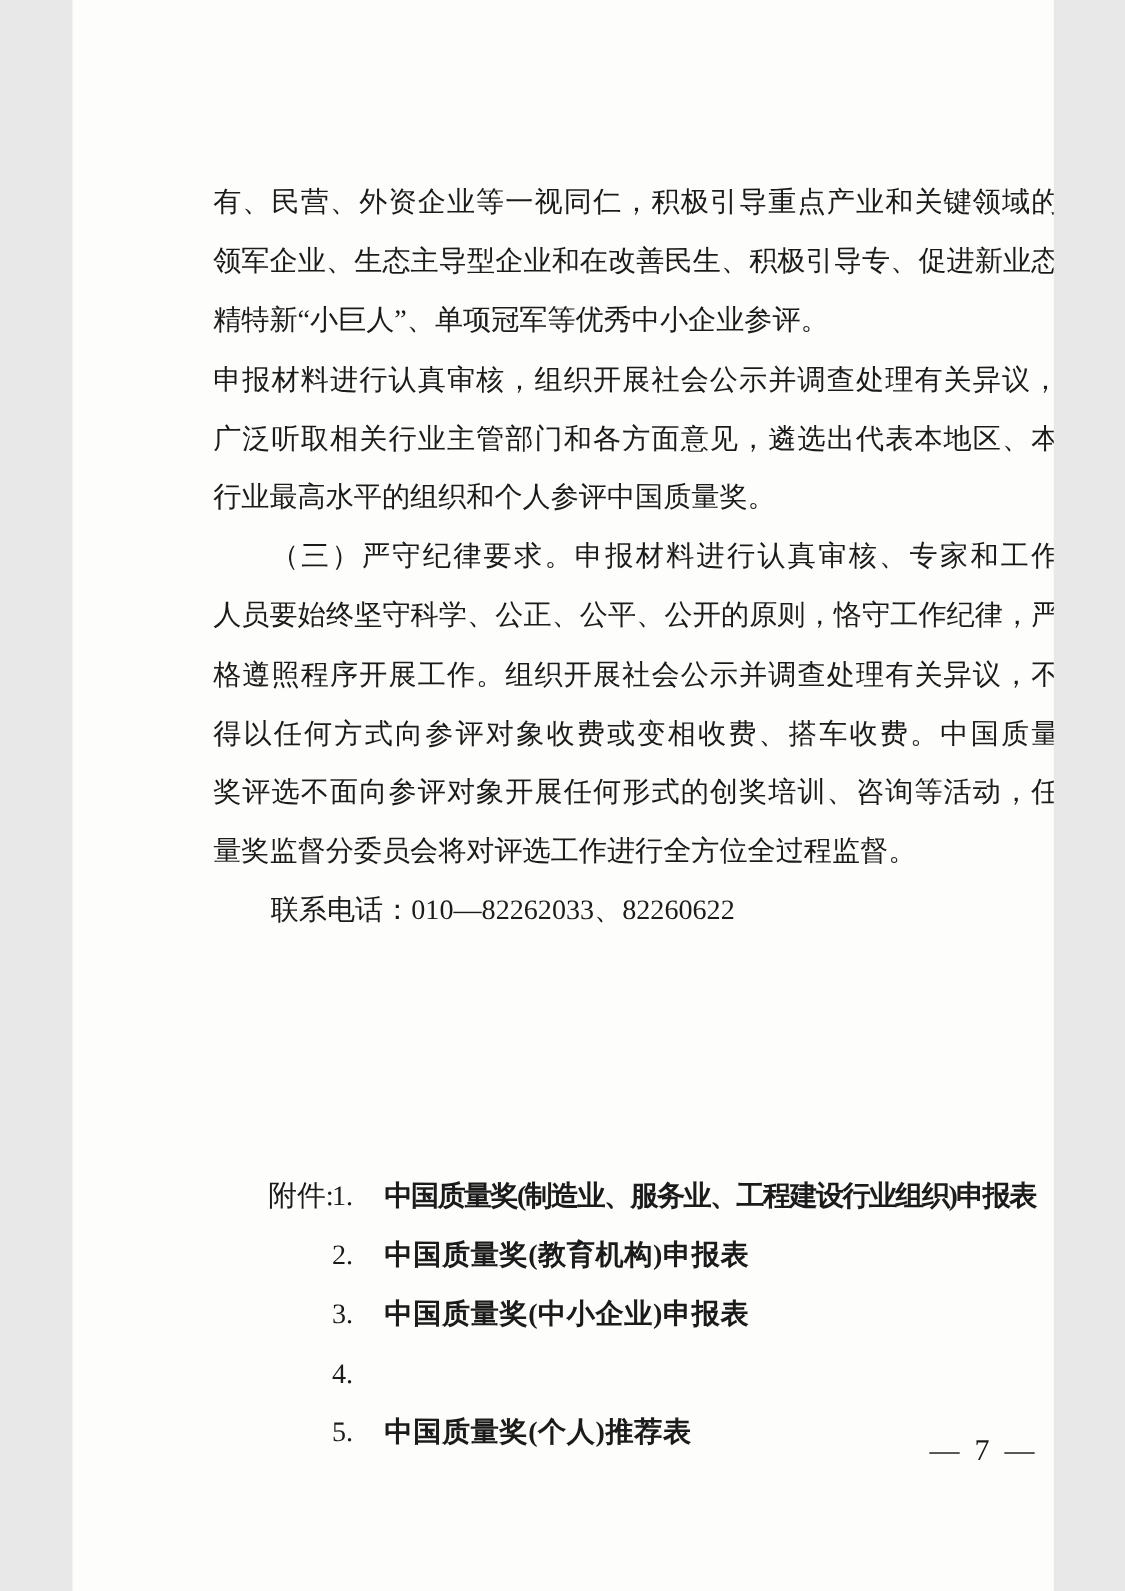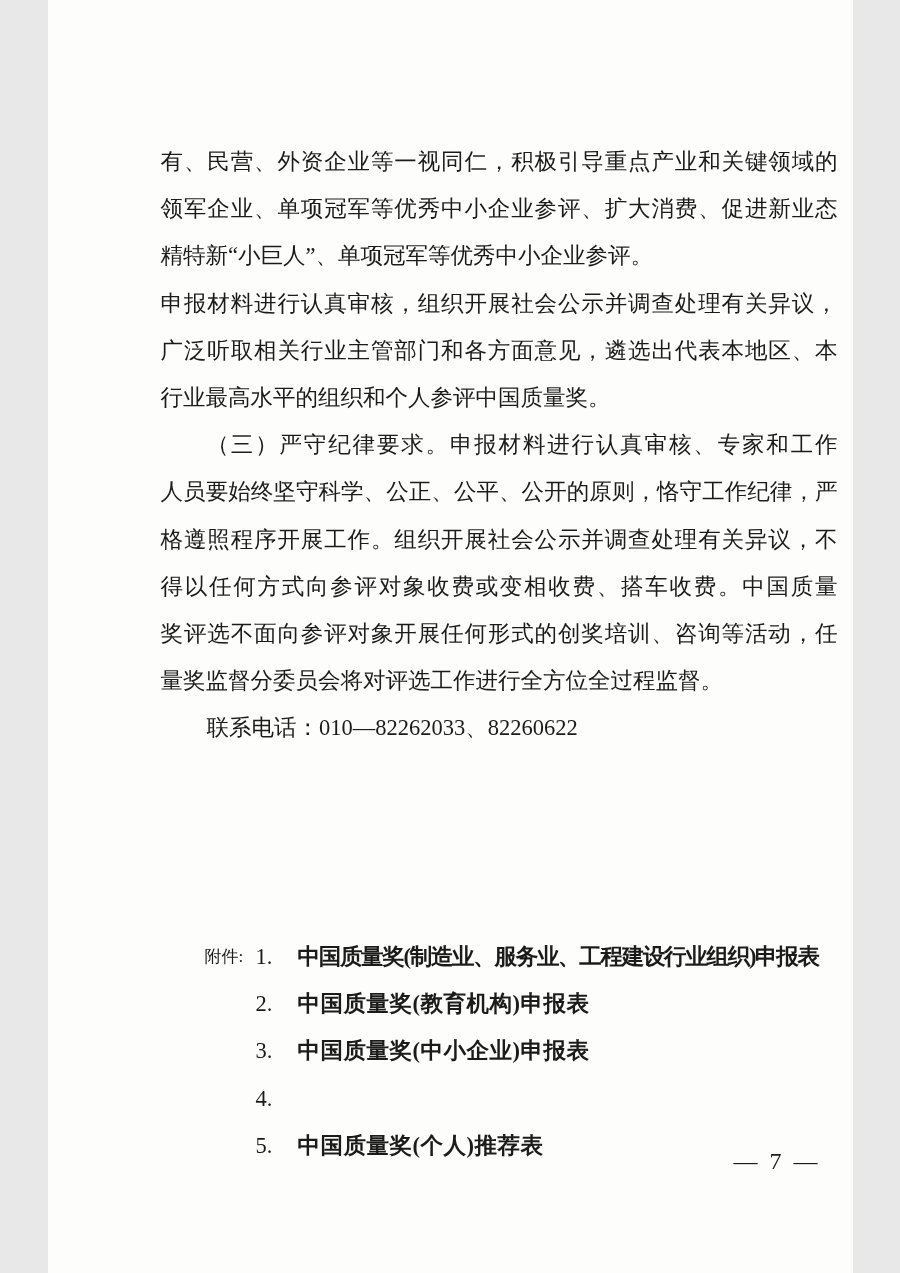--- a/index.html
+++ b/index.html
@@ -9,21 +9,20 @@
   }
   .page {
     position: relative;
     width: 785px;
     height: 1273px;
     margin: 0 auto;
     background: #fdfdfb;
     color: #1b1b1b;
     font-family: "Liberation Serif", "DejaVu Serif", serif;
     overflow: hidden;
-    padding-left: 20px;
   }
   
   .body-text {
     position: absolute;
     left: 113px;
     top: 138px;
     width: 677px;
     font-size: 22.5px;
     line-height: 47.2px;
   }
@@ -39,21 +38,21 @@
     text-align-last: left;
   }
   .body-line.indent-2 {
     padding-left: 46px;
   }
   
   .attachments-label {
     position: absolute;
     left: 157px;
     top: 933px;
-    font-size: 17px;
+    font-size: 23px;
     line-height: 47.2px;
     white-space: nowrap;
   }
   .att-items {
     position: absolute;
     left: 208px;
     top: 933px;
     font-size: 22.5px;
     line-height: 47.2px;
   }
@@ -84,21 +83,21 @@
   }
 </style>
 </head>
 <body>
 
 <div class="page" style="background: rgb(253, 253, 251); color: rgb(27, 27, 27);">
 
   <div class="body-text">
 
   <div class="body-line">有、民营、外资企业等一视同仁，积极引导重点产业和关键领域的</div>
-      <div class="body-line">领军企业、单项冠军等优秀中小企业参评、扩大消费、促进新业态</div>
+      <div class="body-line">领军企业、生态主导型企业和在改善民生、积极引导专、促进新业态</div>
       <div class="body-line no-justify">精特新“小巨人”、单项冠军等优秀中小企业参评。</div>
       <div class="body-line">申报材料进行认真审核，组织开展社会公示并调查处理有关异议，</div>
       <div class="body-line">广泛听取相关行业主管部门和各方面意见，遴选出代表本地区、本</div>
       <div class="body-line no-justify">行业最高水平的组织和个人参评中国质量奖。</div>
       <div class="body-line indent-2">（三）严守纪律要求。申报材料进行认真审核、专家和工作</div>
       <div class="body-line">人员要始终坚守科学、公正、公平、公开的原则，恪守工作纪律，严</div>
       <div class="body-line">格遵照程序开展工作。组织开展社会公示并调查处理有关异议，不</div>
       <div class="body-line">得以任何方式向参评对象收费或变相收费、搭车收费。中国质量</div>
       <div class="body-line">奖评选不面向参评对象开展任何形式的创奖培训、咨询等活动，任</div>
       <div class="body-line no-justify">量奖监督分委员会将对评选工作进行全方位全过程监督。</div>

